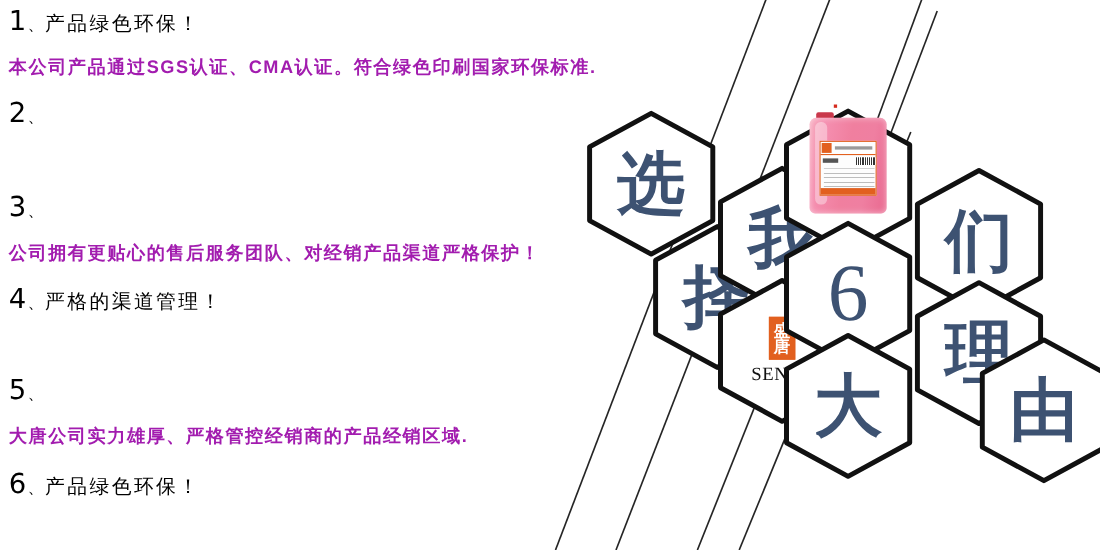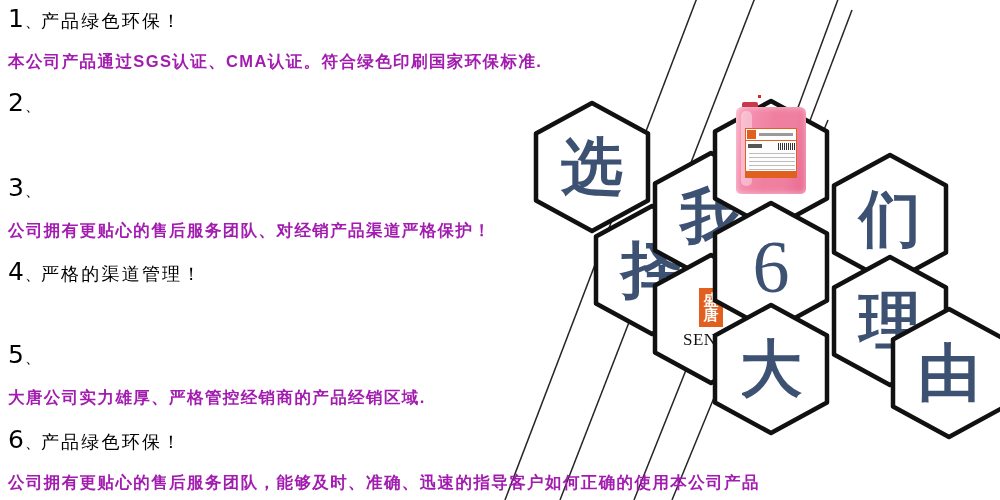--- a/index.html
+++ b/index.html
@@ -180,21 +180,20 @@
       </div>
       <div class="reason-body">大唐公司实力雄厚、严格管控经销商的产品经销区域.</div>
     </div>
 
     <div class="reason" style="top:427px">
       <div class="reason-head">
         <span class="reason-num">6</span>
         <span class="reason-dun">、</span>
         <span class="reason-title">产品绿色环保！</span>
       </div>
-      <div class="reason-body">公司拥有更贴心的售后服务团队，能够及时、准确、迅速的指导客户如何正确的使用本公司产品</div>
     </div>
 
   </div>
 
   <div class="hexwrap">
 
     <div class="hex" style="left:533px;top:100px">
       <svg width="118" height="134" viewBox="0 0 118 134">
         <polygon points="59,3 115,33.5 115,100.5 59,131 3,100.5 3,33.5" fill="#ffffff" stroke="#111111" stroke-width="4.5" stroke-linejoin="round"></polygon>
       </svg>

